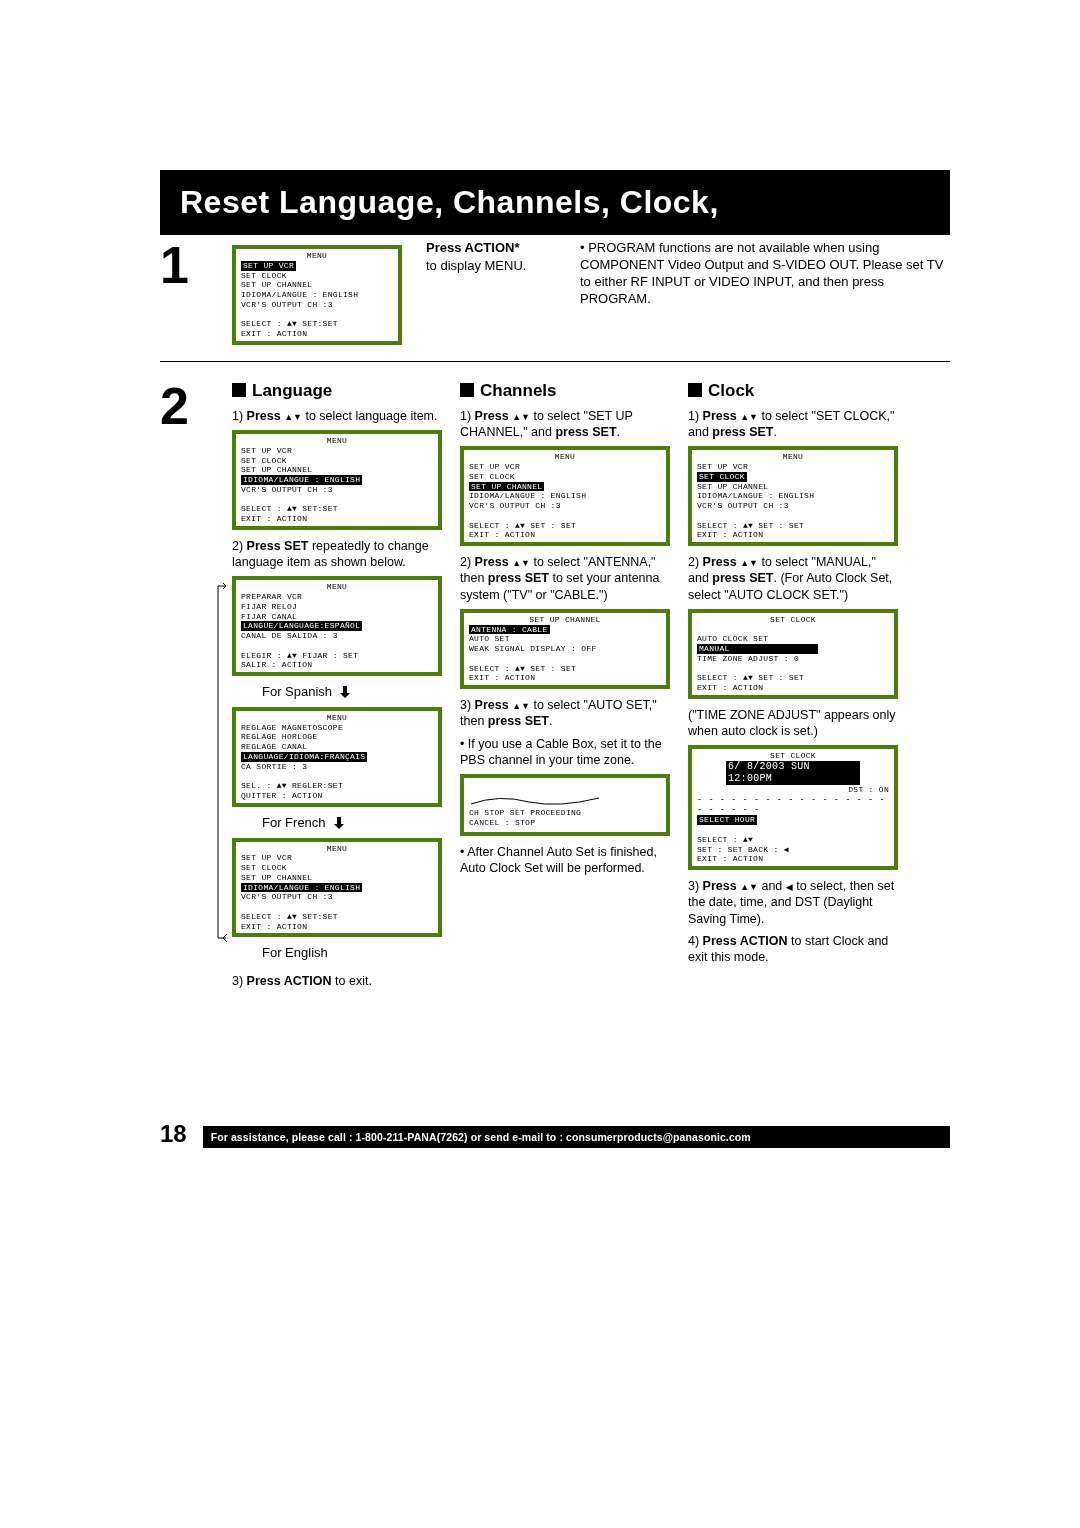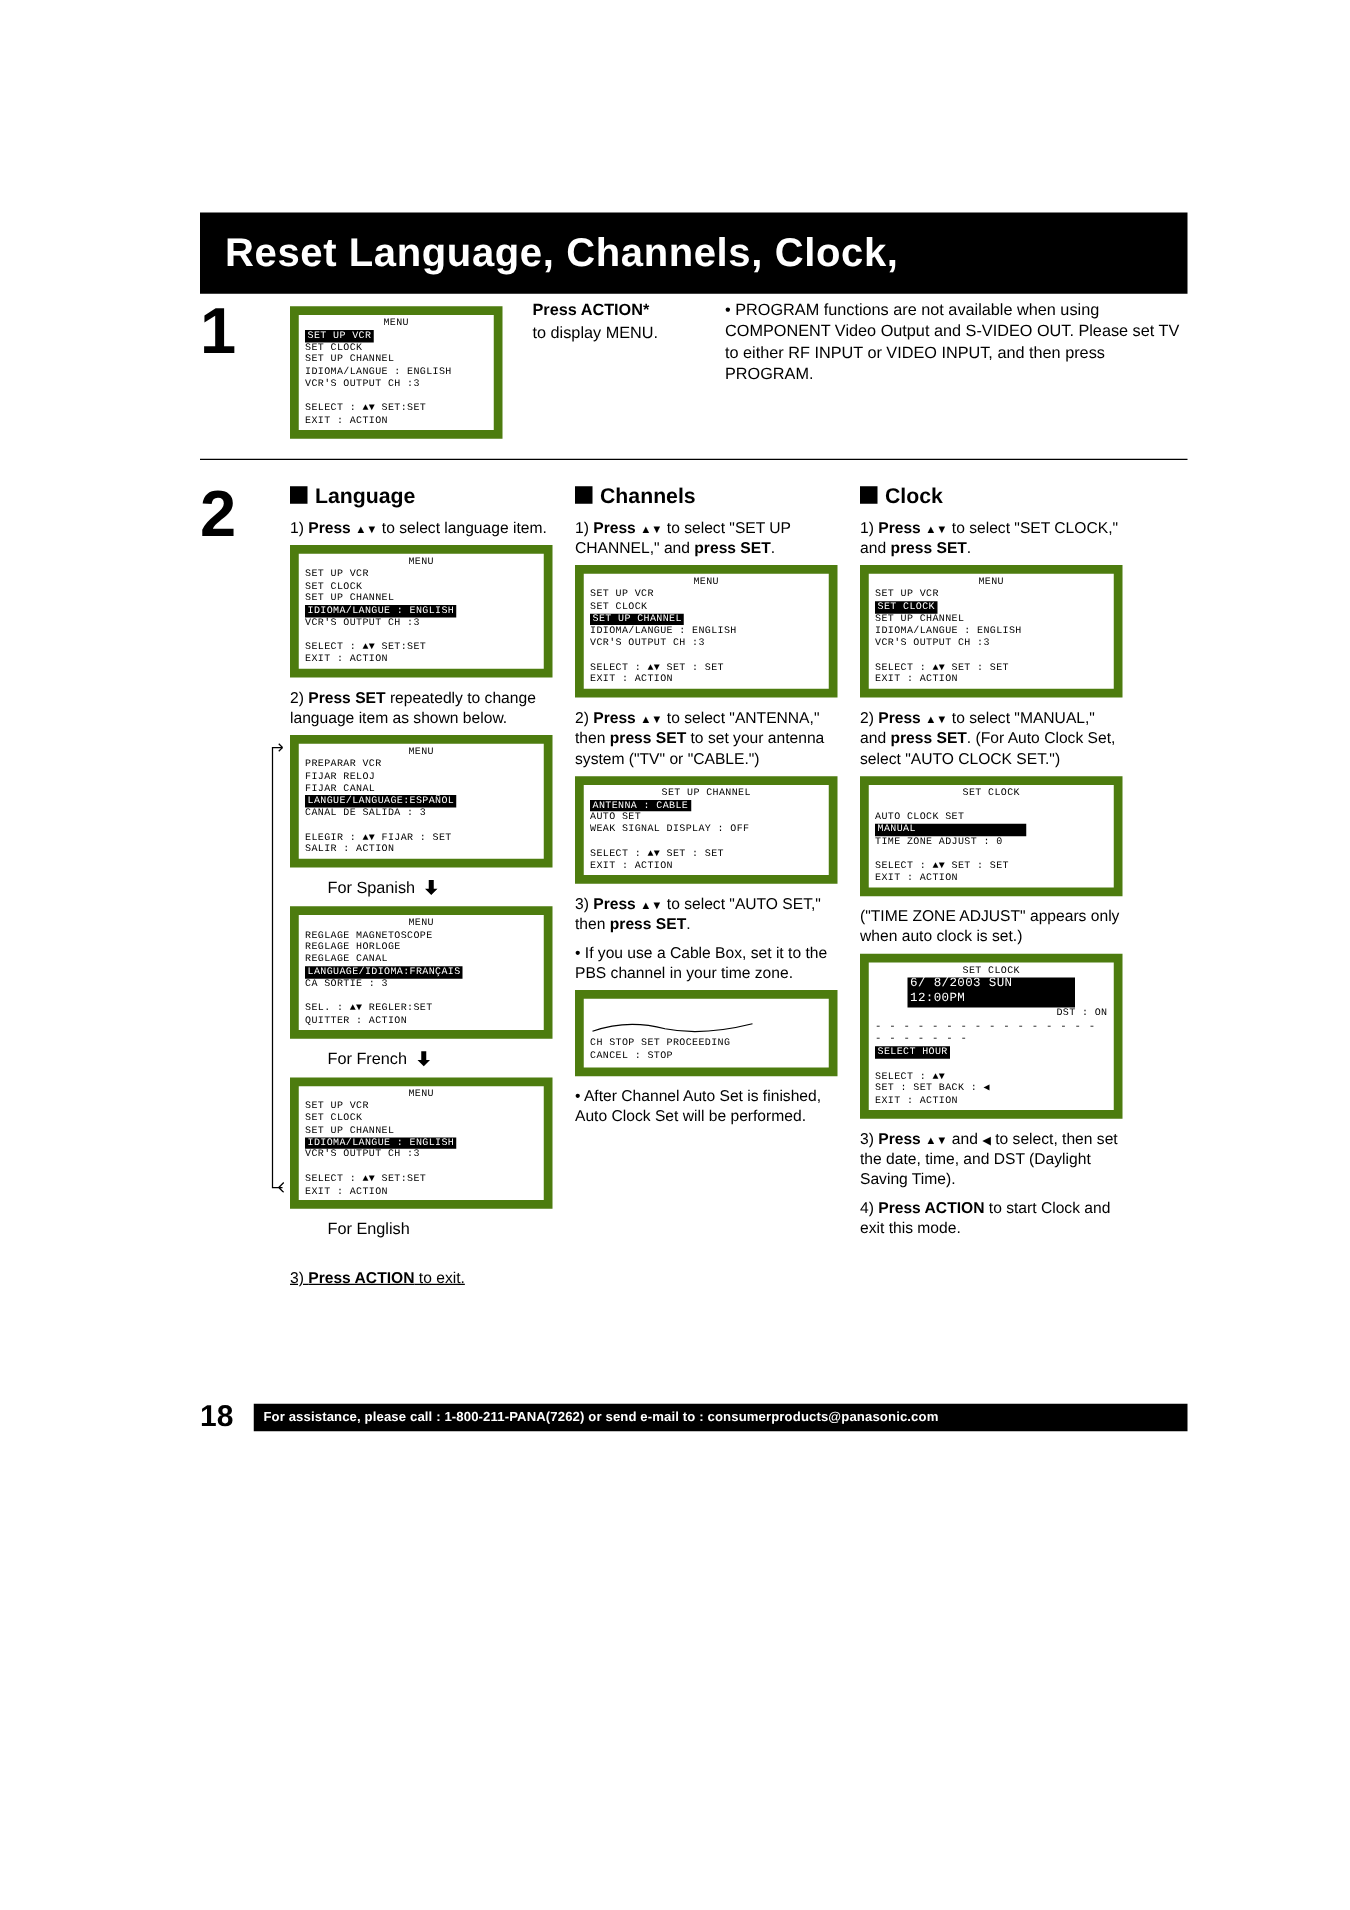--- a/index.html
+++ b/index.html
@@ -10,32 +10,32 @@
   .big-num { font-size: 52px; font-weight: bold; line-height: 1; width: 48px; }
   .divider { border: none; border-top: 1px solid #000; margin: 6px 0 18px 0; }
   .columns { display: flex; gap: 18px; }
   .col { width: 210px; font-size: 12.5px; line-height: 1.3; }
   .col p { margin-bottom: 6px; }
   .sect { font-size: 17px; font-weight: bold; margin-bottom: 6px; }
   .blk { display: inline-block; width: 14px; height: 14px; background: #000; margin-right: 6px; vertical-align: -1px; }
   .tri-up::before { content: "▲"; font-size: 9px; }
   .tri-dn::before { content: "▼"; font-size: 9px; }
   .tri-lf::before { content: "◀"; font-size: 9px; }
-  .osd { border: 7px solid #4d7c0f; font-family: "Courier New", monospace; font-size: 8px; line-height: 1.22; padding: 2px 5px 2px 5px; margin: 6px 0 8px 0; background: #fff; letter-spacing: 0.3px; }
+  .osd { border: 4px solid #4d7c0f; font-family: "Courier New", monospace; font-size: 8px; line-height: 1.22; padding: 2px 5px 2px 5px; margin: 6px 0 8px 0; background: #fff; letter-spacing: 0.3px; }
   .osd .hl { background: #000; color: #fff; padding: 0 2px; display: inline-block; }
   .osd .title { text-align: center; display: block; }
   .osd .hl-clock { background:#000; color:#fff; display:inline-block; padding: 0 2px; font-size: 10px; text-align:left; width: 134px;}
   .osd-dash { font-family: "Courier New", monospace; font-size: 8.5px; letter-spacing: 0.6px; }
   .sub-label { font-size: 13px; margin: 2px 0 2px 30px; }
   .sub-label .arrow-d { display:inline-block; vertical-align:-3px;}
   .arrow-d svg { display:block; }
   .note { font-size: 12.5px; line-height: 1.28; }
   .step1-right { font-size: 13px; line-height: 1.32; }
   .step1-mid { font-size: 13px; line-height: 1.35; }
-  .footer { position: absolute; bottom: 380px; left: 160px; right: 130px; display: flex; align-items: center; gap: 16px; }
+  .footer { position: absolute; bottom: 380px; left: 160px; right: 130px; display: flex; align-items: flex-end; gap: 16px; }
   .pg-num { font-size: 24px; font-weight: bold; }
   .footer-bar { flex: 1; background: #000; color: #fff; font-size: 10.5px; font-weight: bold; padding: 5px 8px; letter-spacing: 0.1px; }
   .loop-arrow { position:absolute; left:-18px; width:14px; }
 </style>
 </head>
 <body>
 
 <div class="page">
   <div class="title-bar">Reset Language, Channels, Clock,</div>
 
@@ -119,21 +119,21 @@
             <span>SET  UP  VCR</span><br>
             <span>SET  CLOCK</span><br>
             <span>SET  UP  CHANNEL</span><br>
             <span class="hl">IDIOMA/LANGUE : ENGLISH</span><br>
             <span>VCR'S  OUTPUT  CH :3</span><br><br>
             <span>SELECT : ▲▼        SET:SET</span><br>
             <span>EXIT       : ACTION</span>
           </div>
         </div>
         <div class="sub-label" style="margin-left:30px;">For English</div>
-        <p style="margin-top:22px;text-decoration:underline;">3) <b>Press ACTION</b><span> to exit.</span></p>
+        <p style="margin-top:11px;">3) <b>Press ACTION</b><span> to exit.</span></p>
       </div>
 
       <div class="col">
         <div class="sect"><span class="blk"></span><span>Channels</span></div>
         <p>1) <b>Press </b><span class="tri-up"></span><span class="tri-dn"></span><span> to select "SET UP CHANNEL," and </span><b>press SET</b>.</p>
         <div class="osd">
           <span class="title">MENU</span>
           <span>SET  UP  VCR</span><br>
           <span>SET  CLOCK</span><br>
           <span class="hl">SET  UP  CHANNEL</span><br>

